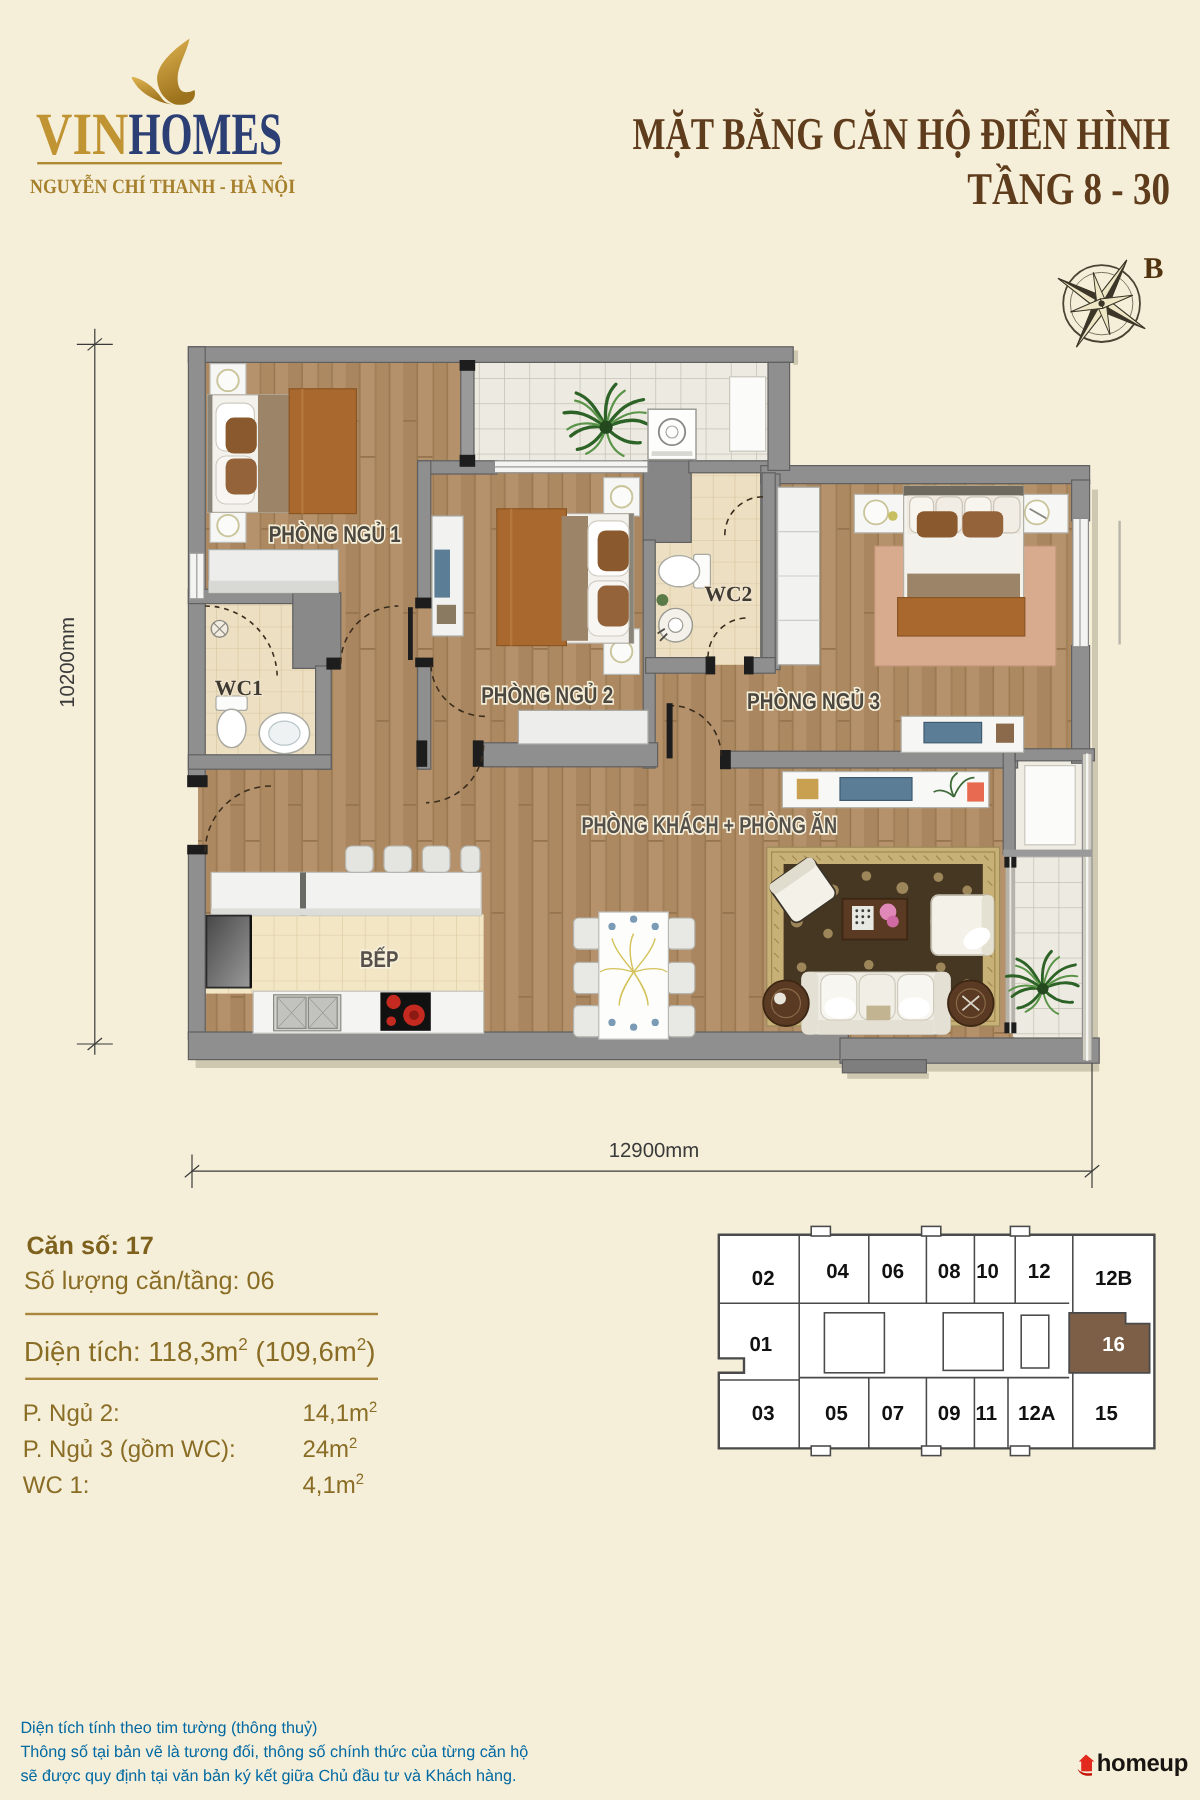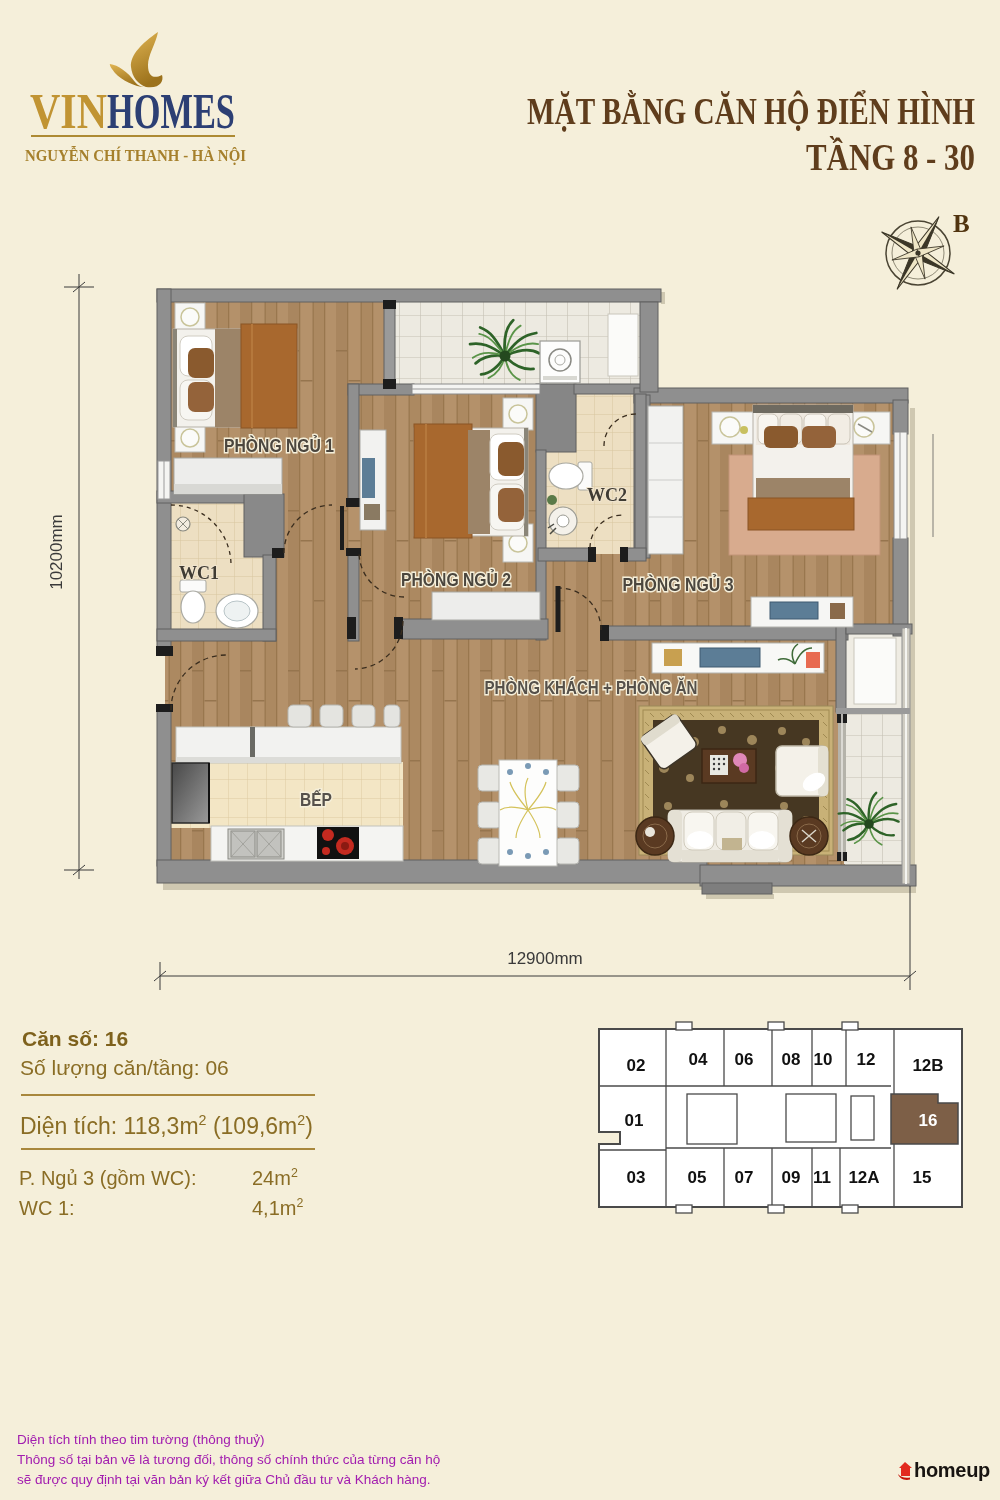--- a/index.html
+++ b/index.html
@@ -625,31 +625,32 @@
 <g stroke="#3a3a3a" stroke-width="1">
 <line x1="160" y1="976" x2="910" y2="976"></line>
 <line x1="160" y1="962" x2="160" y2="990"></line>
       <line x1="910" y1="886" x2="910" y2="990"></line>
 <line x1="154" y1="981" x2="166" y2="971"></line>
       <line x1="904" y1="981" x2="916" y2="971"></line>
 </g>
 <text x="545" y="964" font-size="17" fill="#3a3a3a" text-anchor="middle">12900mm</text>
 </svg>
 
-<div class="abs" style="left:22px;top:1027px;font-size:21px;font-weight:bold;color:#7e611c;">Căn số: 16</div>
+<div class="abs" style="left:22px;top:1027px;font-size:21px;font-weight:bold;color:#7e611c;">Căn số: 17</div>
 
 <div class="abs" style="left:20px;top:1056px;font-size:21px;color:#8a6d25;">Số lượng căn/tầng: 06</div>
 
 <div class="abs" style="left:21px;top:1094px;width:294px;height:2px;background:#a8873c;"></div>
 
 <div class="abs" style="left:20px;top:1113px;font-size:23px;color:#8a6d25;">Diện tích: 118,3m<sup>2</sup> (109,6m<sup>2</sup>)</div>
 
 <div class="abs" style="left:21px;top:1148px;width:294px;height:2px;background:#a8873c;"></div>
 
 <div class="abs" style="left:19px;top:1163px;font-size:20px;color:#8a6d25;line-height:30px;width:340px;">
+  <div style="position:relative;">P. Ngủ 2:<span class="abs" style="left:233px;top:0;">14,1m<sup>2</sup></span></div>
   <div style="position:relative;">P. Ngủ 3 (gồm WC):<span class="abs" style="left:233px;top:0;">24m<sup>2</sup></span></div>
   <div style="position:relative;">WC 1:<span class="abs" style="left:233px;top:0;">4,1m<sup>2</sup></span></div>
 </div>
 
 <svg class="abs" style="left:590px;top:1015px;" width="390" height="205" viewBox="0 0 390 205">
 <g transform="translate(-590,-1015)">
 
 <path d="M599 1029 L962 1029 L962 1207 L599 1207 L599 1144 L620 1144 L620 1132 L599 1132 Z" fill="#ffffff" stroke="#4a4a4a" stroke-width="2"></path>
 
 <path d="M891 1094 L938 1094 L938 1103 L958 1103 L958 1144 L891 1144 Z" fill="#7d5f47" stroke="#4a4a4a" stroke-width="1.5"></path>
@@ -701,21 +702,21 @@
 <text x="697" y="1183">05</text>
 <text x="744" y="1183">07</text>
 <text x="791" y="1183">09</text>
 <text x="822" y="1183">11</text>
 <text x="864" y="1183">12A</text>
 <text x="922" y="1183">15</text>
 </g>
 </g>
 </svg>
 
-<div class="abs" style="left:17px;top:1430px;font-size:13.5px;color:#a21caf;line-height:20px;">
+<div class="abs" style="left:17px;top:1430px;font-size:13.5px;color:#0369a1;line-height:20px;">
   Diện tích tính theo tim tường (thông thuỷ)<br>
   Thông số tại bản vẽ là tương đối, thông số chính thức của từng căn hộ<br>
   sẽ được quy định tại văn bản ký kết giữa Chủ đầu tư và Khách hàng.
 </div>
 
 <div class="abs" style="left:896px;top:1461px;width:100px;height:30px;">
   <svg class="abs" style="left:0;top:0;" width="20" height="20" viewBox="0 0 20 20">
     <path d="M9 1 L16 7 L14 7 L14 15 L5 15 L5 7 L3 7 Z" fill="#e22a1e"></path>
     <path d="M2 13 C4 16 9 17.5 14 16.5 L14 18.5 C8 20 3 17 2 13 Z" fill="#c41408"></path>
     <rect x="8" y="9" width="3.4" height="6" fill="#e22a1e"></rect>

